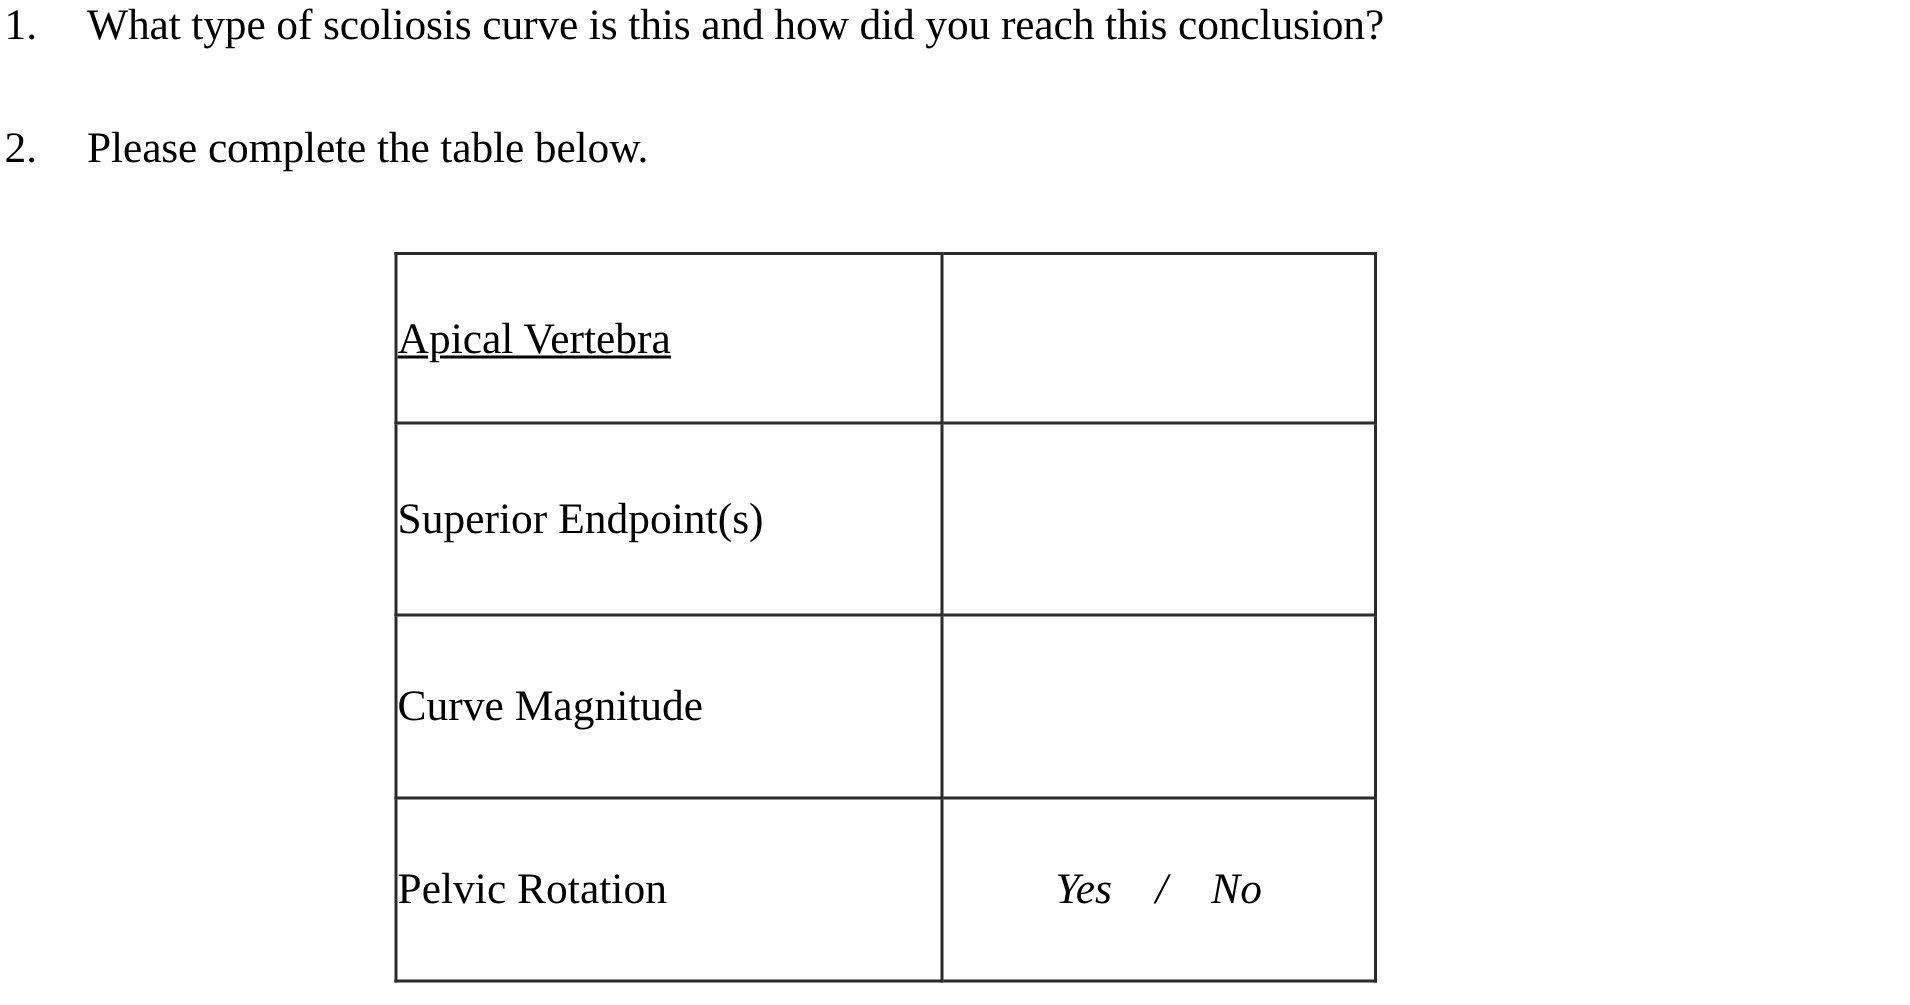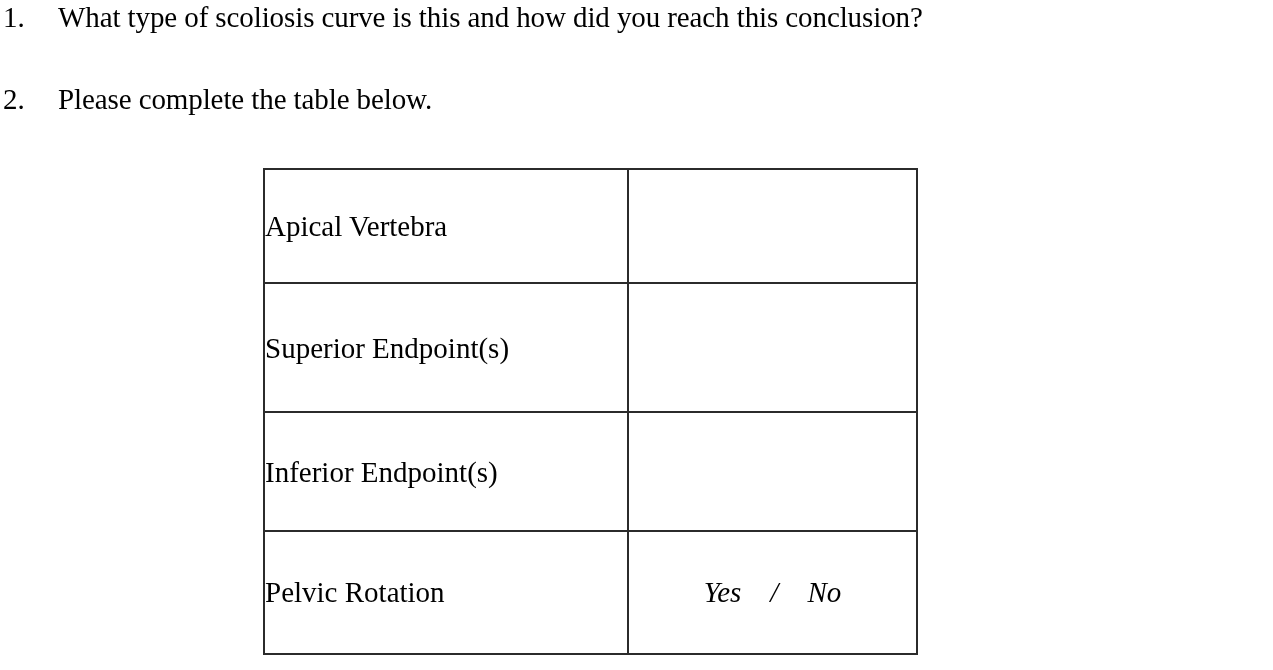--- a/index.html
+++ b/index.html
@@ -99,21 +99,21 @@
   }
 
   td.value-cell {
     text-align: center;
     line-height: 34px;
     padding-left: 6px;
     padding-right: 6px;
   }
 
   
-  tr.r0 td { height: 74px; }
+  tr.r0 td { height: 74px; text-decoration: underline; }
   tr.r1 td { height: 84px; }
   tr.r2 td { height: 77px; }
   tr.r3 td { height: 80px; }
   tr.r4 td { height: 80px; }
   tr.r5 td { height: 80px; }
 
   .yesno {
     display: inline-block;
     white-space: pre;
     font-style: italic;
@@ -146,22 +146,22 @@
       </colgroup>
       <tbody>
         <tr class="r0">
           <td class="label-cell">Apical Vertebra</td>
           <td class="value-cell"></td>
         </tr>
         <tr class="r1">
           <td class="label-cell">Superior Endpoint(s)</td>
           <td class="value-cell"></td>
         </tr>
-        <tr class="r2">
-          <td class="label-cell">Inferior Endpoint(s)</td>
+        <tr class="r3">
+          <td class="label-cell">Curve Magnitude</td>
           <td class="value-cell"></td>
         </tr>
         <tr class="r4">
           <td class="label-cell">Pelvic Rotation</td>
           <td class="value-cell">
             <span class="yesno">Yes    /    No</span>
           </td>
         </tr>
       </tbody>
     </table>

